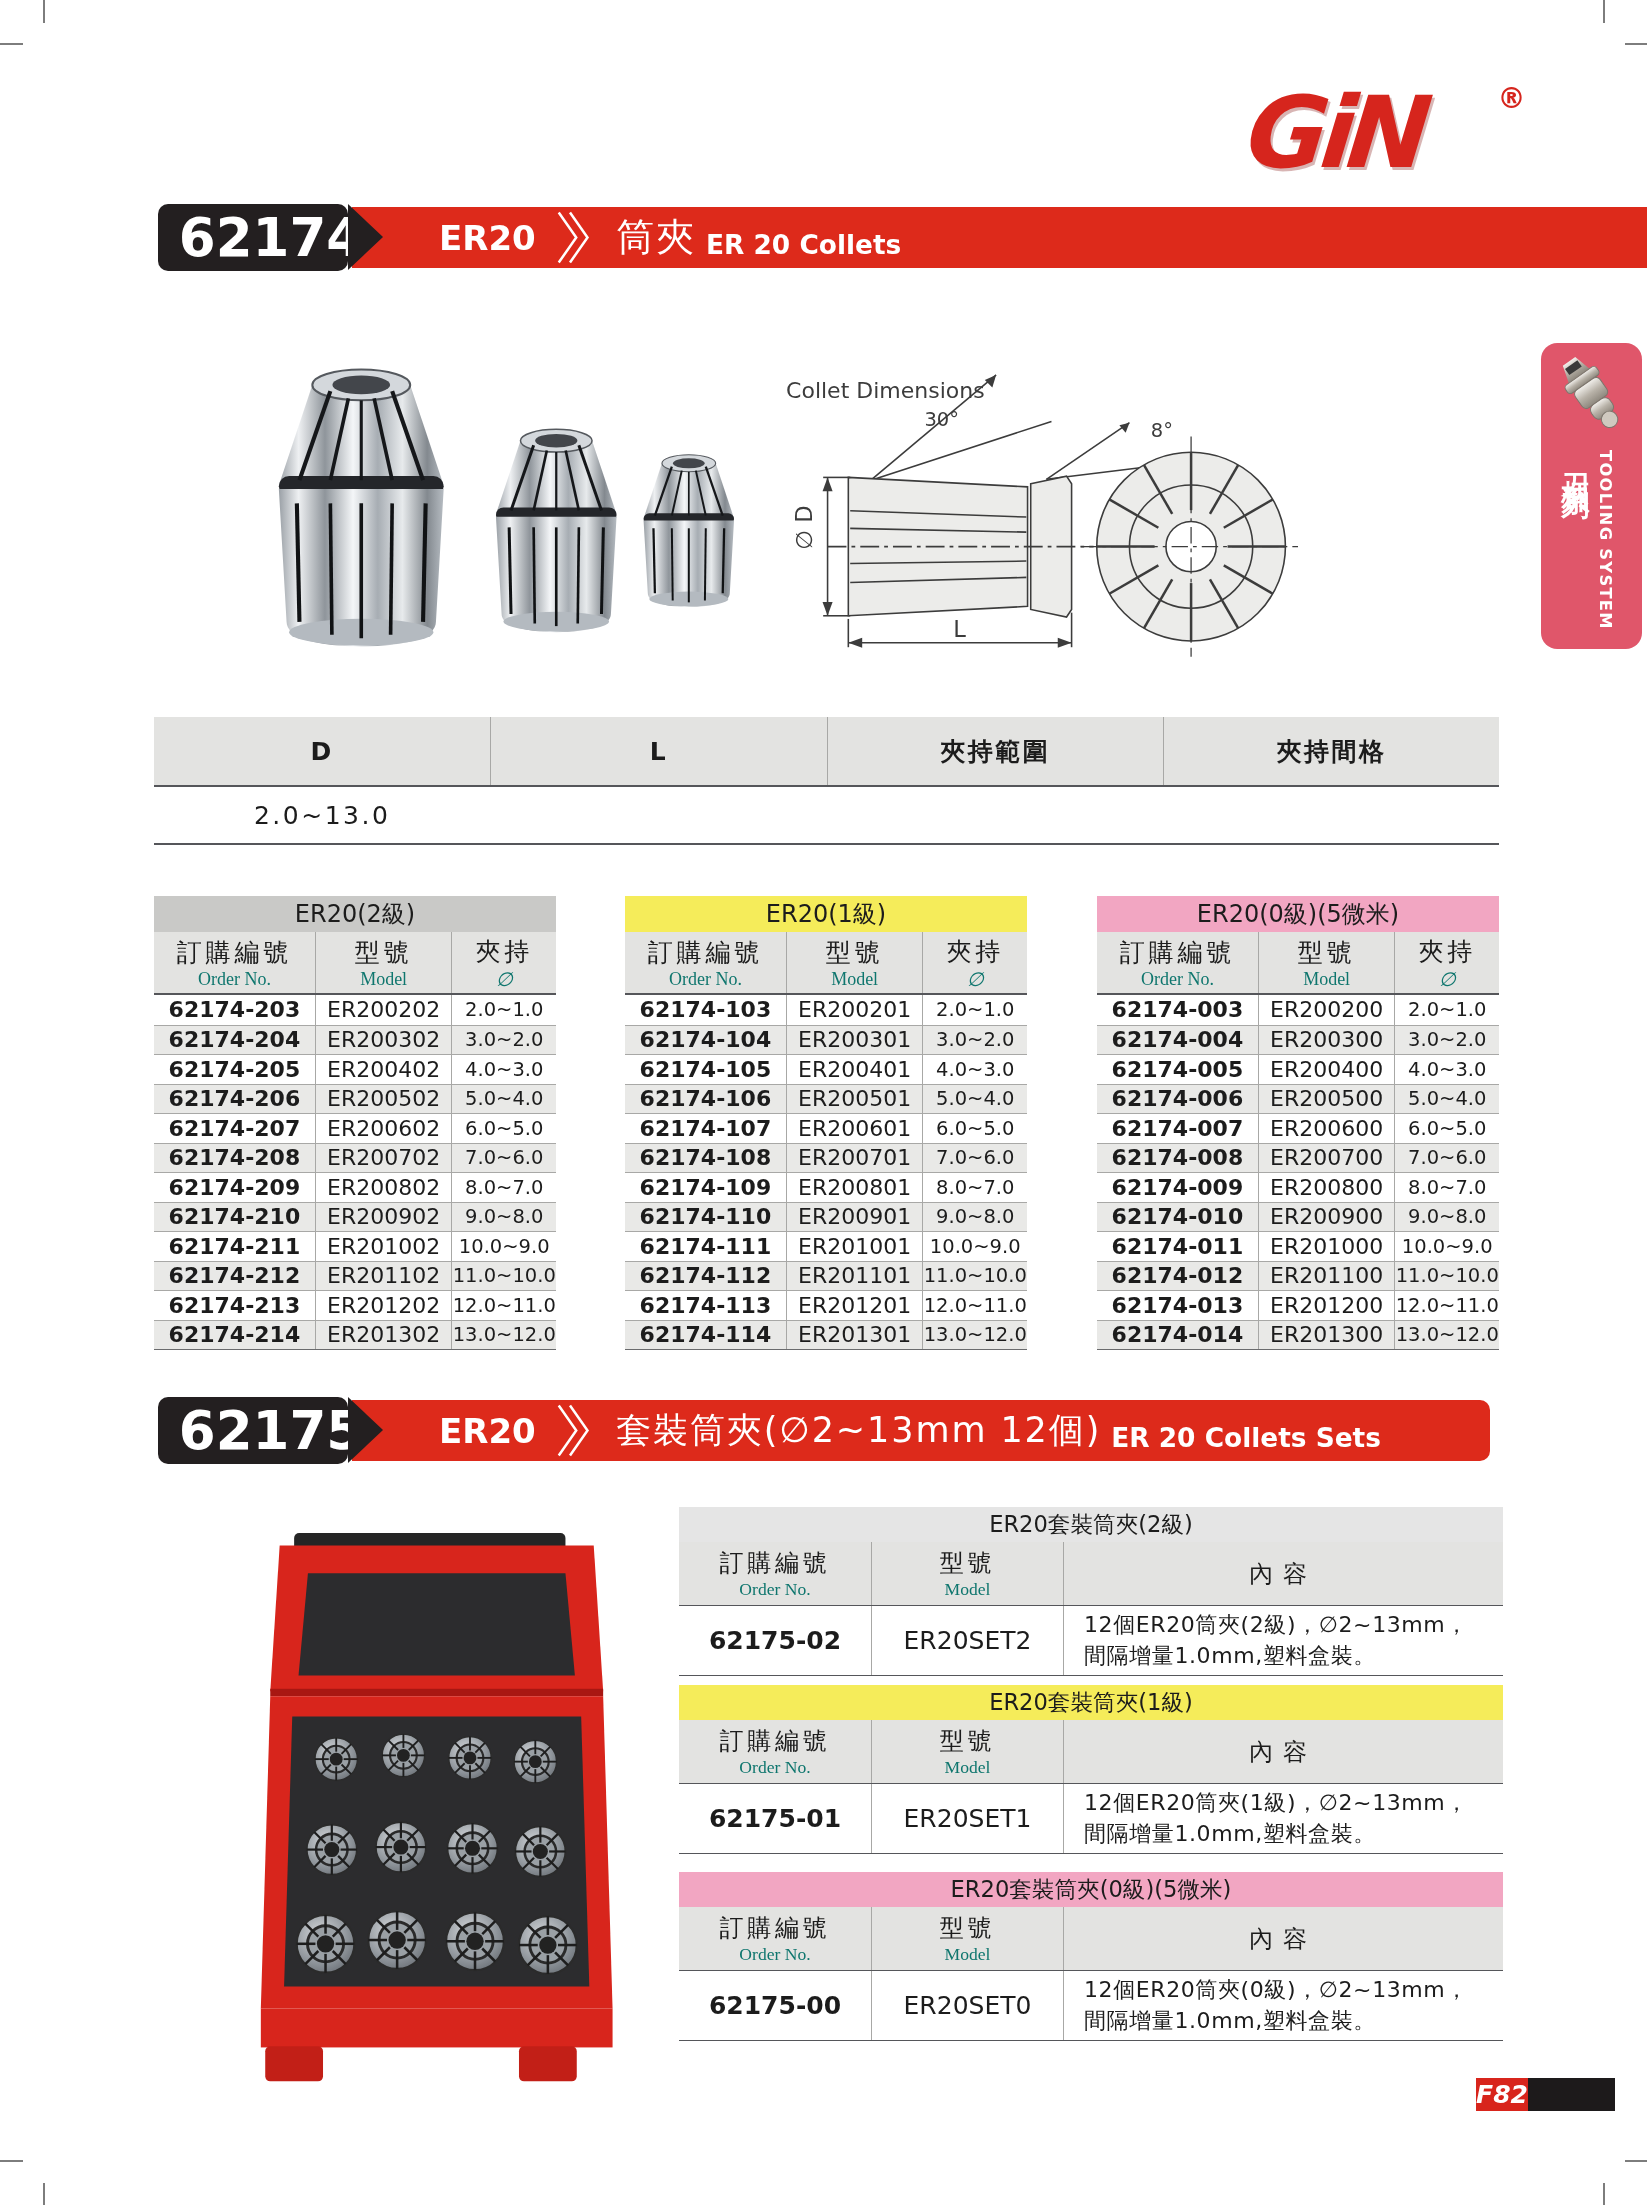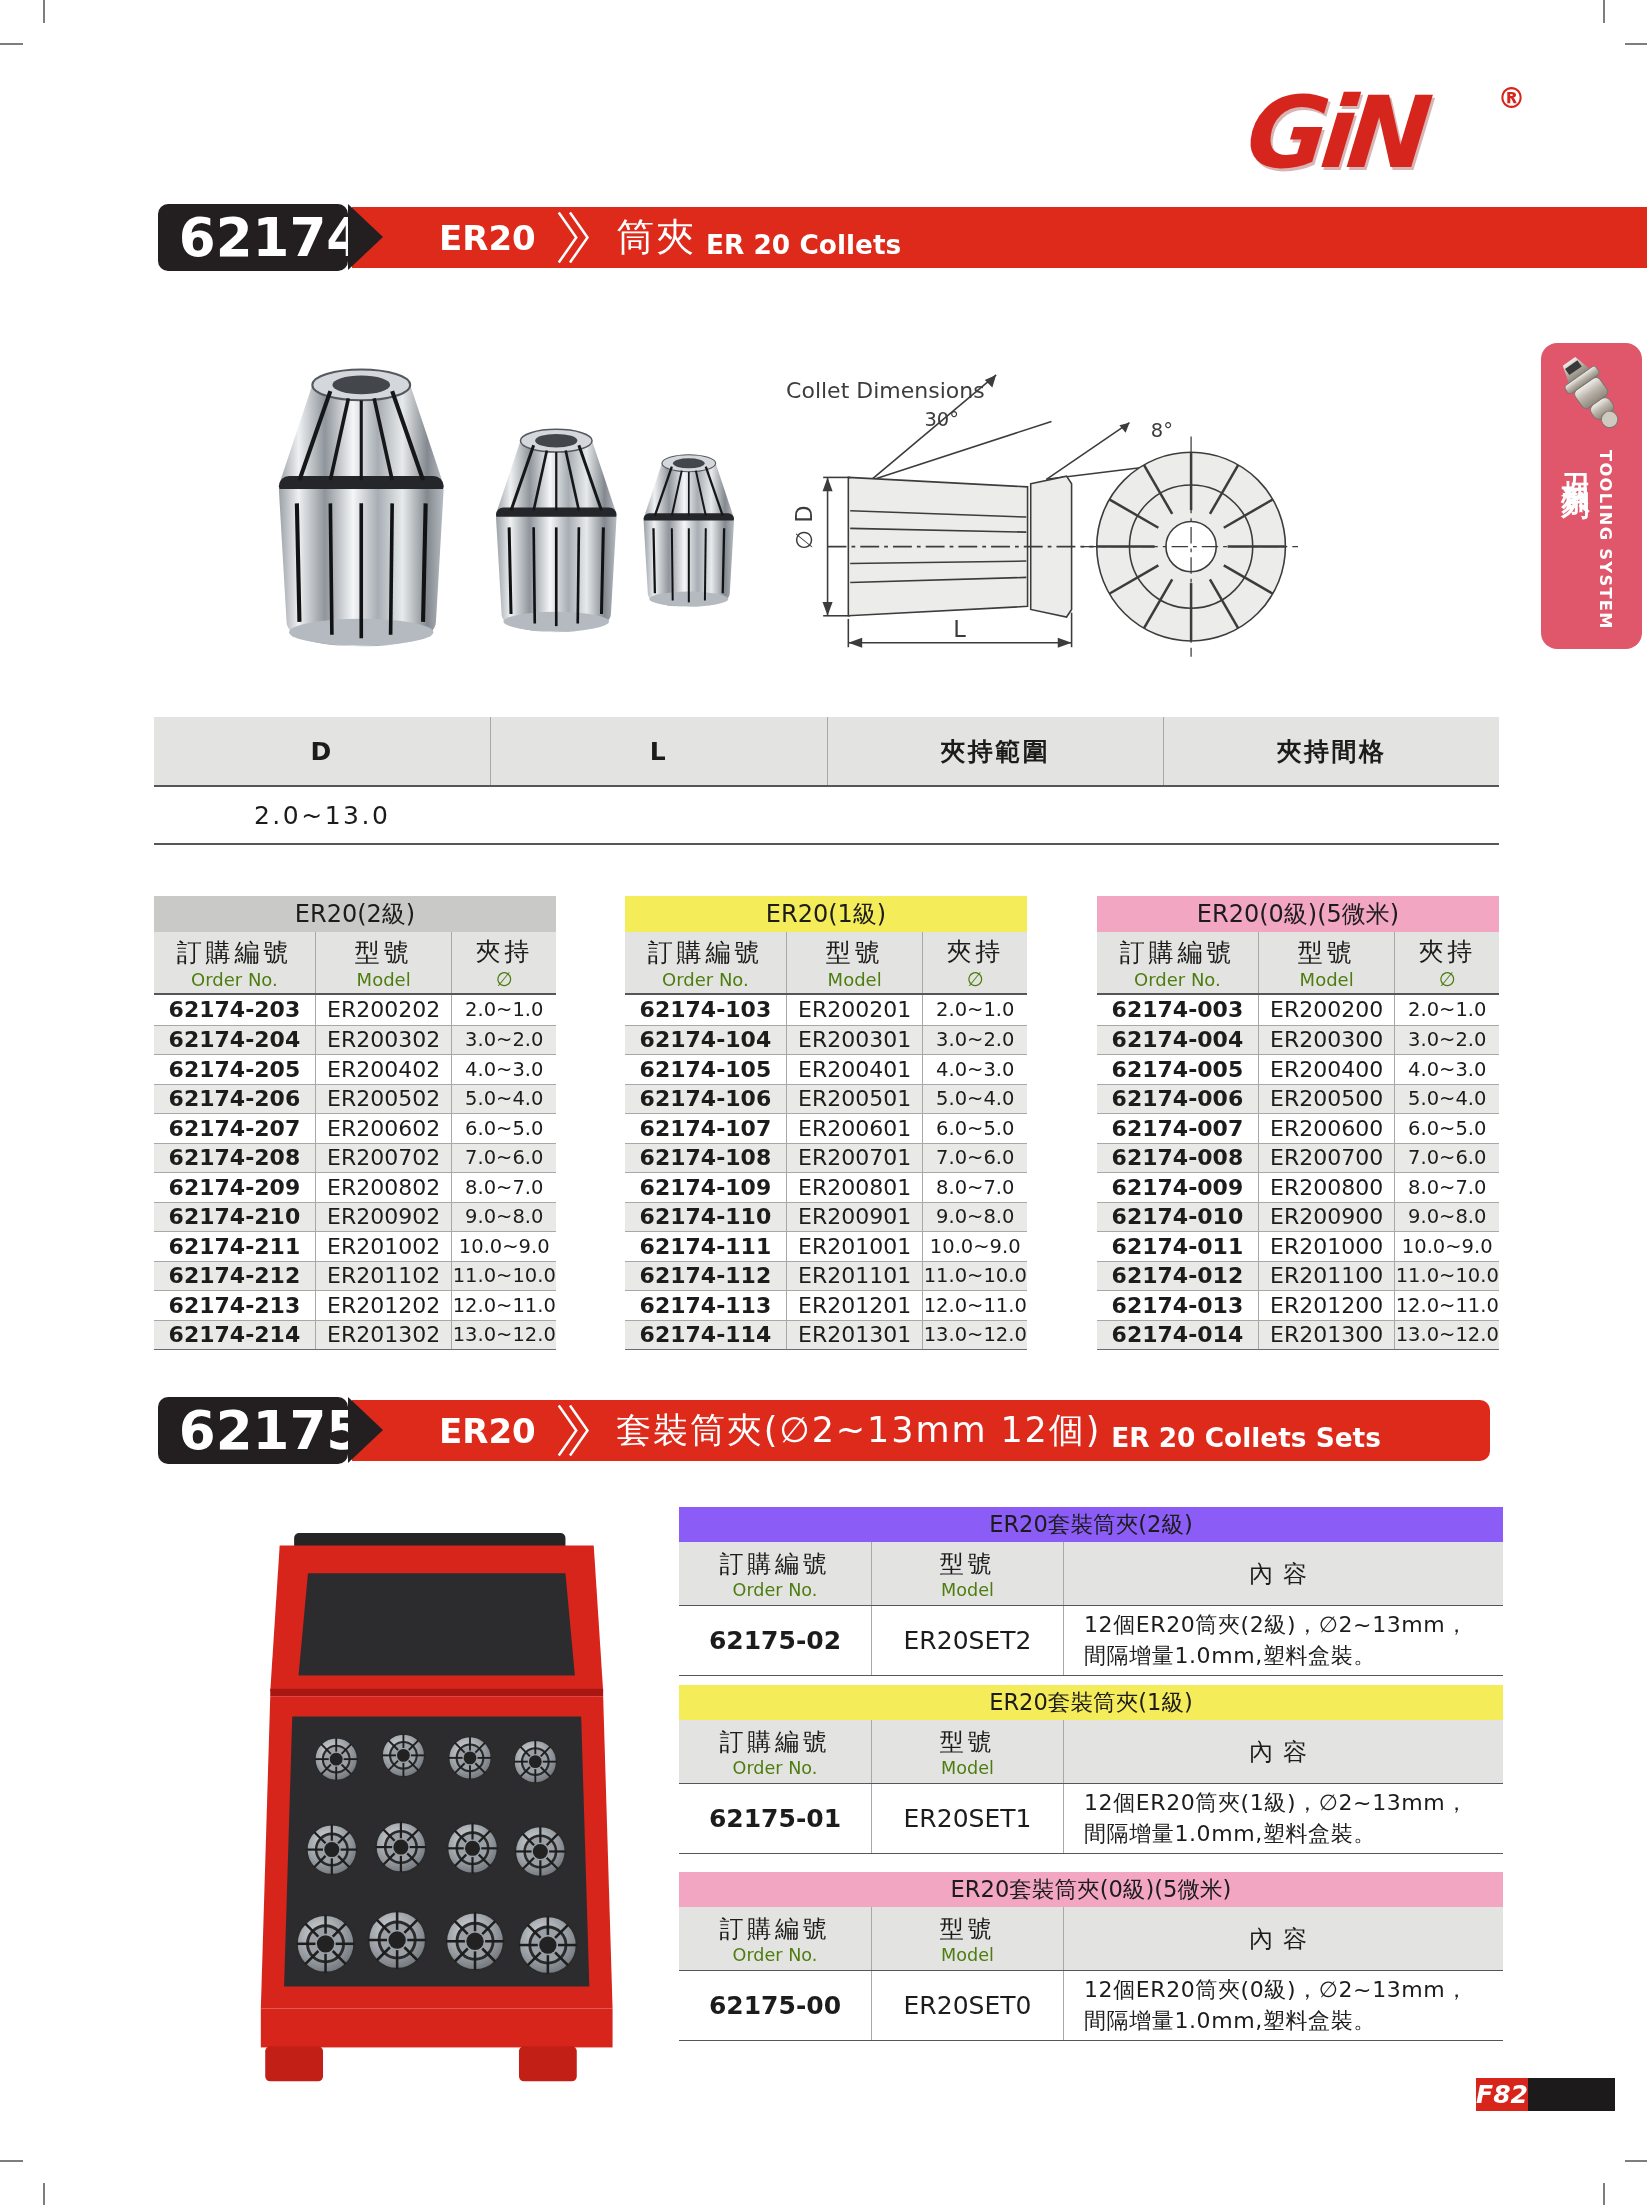--- a/index.html
+++ b/index.html
@@ -60,21 +60,21 @@
   .ptable { position:absolute; top:896px; width:402px; }
   #ptable0 { left:154px; } #ptable1 { left:625px; } #ptable2 { left:1097px; }
   .ptitle { height:36px; display:flex; align-items:center; justify-content:center; font-size:24px; }
   .phead {
     height:63px; display:grid; grid-template-columns:40% 34% 26%;
     background:#e3e3e1; border-bottom:2.5px solid #55565a;
   }
   .phc { display:flex; flex-direction:column; align-items:center; justify-content:center; }
   .phc + .phc { border-left:1.3px solid #a8a8a6; }
   .phc .zh { font-size:25px; letter-spacing:3.8px; }
-  .phc .en { font-size:18px; margin-top:0px; color:#4d7c0f; }
+  .phc .en { font-size:18px; margin-top:0px; color:#0f766e;font-family:Liberation Serif, serif; }
   .phc .sym { font-size:19.5px; font-style:italic; }
   .prows { border-bottom:1.9px solid #6a6b6d; }
   .prow { display:grid; grid-template-columns:40% 34% 26%; height:29.5px; font-size:22px; background:#fff; }
   .prow:nth-of-type(even) { background:#e9e9e7; }
   .prow + .prow { border-top:1.3px solid #a8a8a6; }
   .prow div { display:flex; align-items:center; justify-content:center; white-space:nowrap; }
   .prow div + div { border-left:1.3px solid #a8a8a6; }
   .prow .c-order { font-weight:bold; }
   .prow .c-clamp { font-size:19.5px; }
 
@@ -625,21 +625,21 @@
   <use href="#cc" transform="translate(278,508) scale(1.0)"></use>
   <use href="#cc" transform="translate(392,510) scale(1.0)"></use>
   <use href="#cc" transform="translate(500,515) scale(1.0)"></use>
   <use href="#cc" transform="translate(158,662) scale(1.15)"></use>
   <use href="#cc" transform="translate(272,656) scale(1.15)"></use>
   <use href="#cc" transform="translate(396,658) scale(1.15)"></use>
   <use href="#cc" transform="translate(512,664) scale(1.15)"></use>
 </svg>
 
 <div class="stable" id="stable0">
-  <div class="stitle" style="background: #8b5cf6;">ER20套裝筒夾(2級)</div>
+  <div class="stitle" style="background: #e5e5e5;">ER20套裝筒夾(2級)</div>
   <div class="shead">
     <div class="phc">
       <span class="zh">訂購編號</span>
       <span class="en">Order No.</span>
     </div>
     <div class="phc">
       <span class="zh">型號</span>
       <span class="en">Model</span>
     </div>
     <div class="phc">

